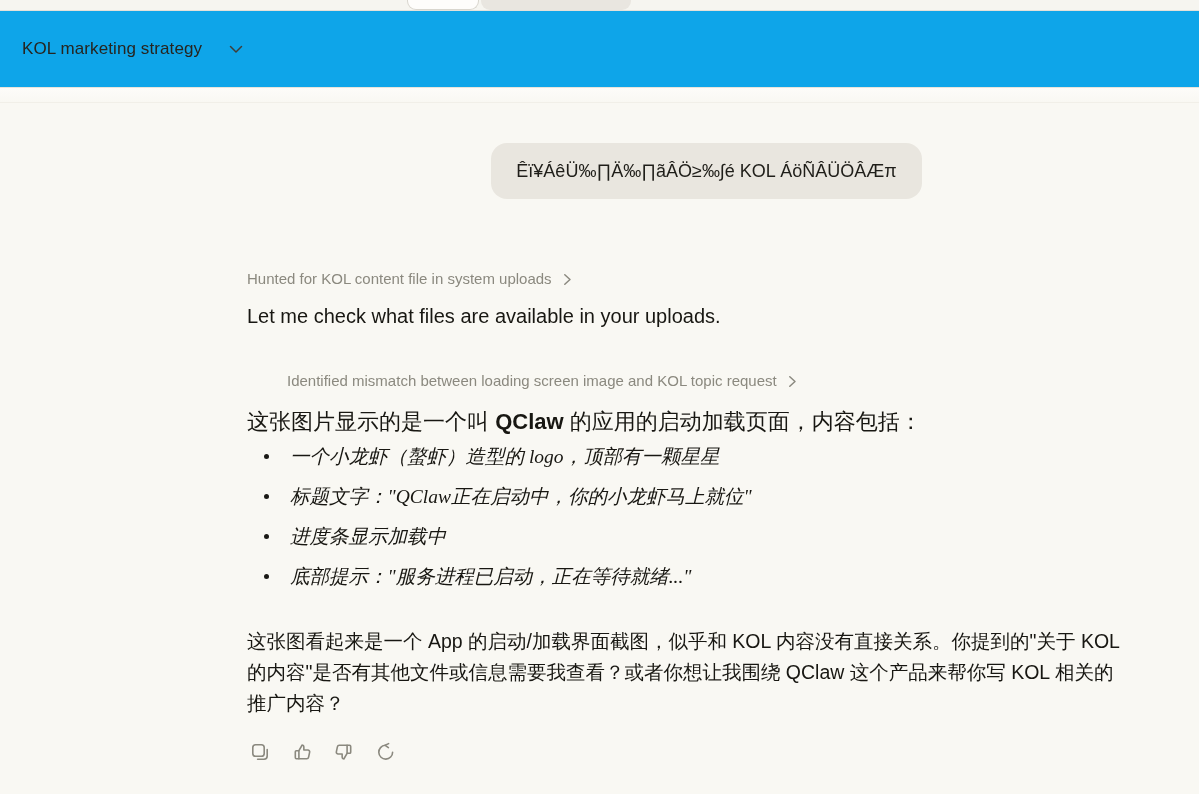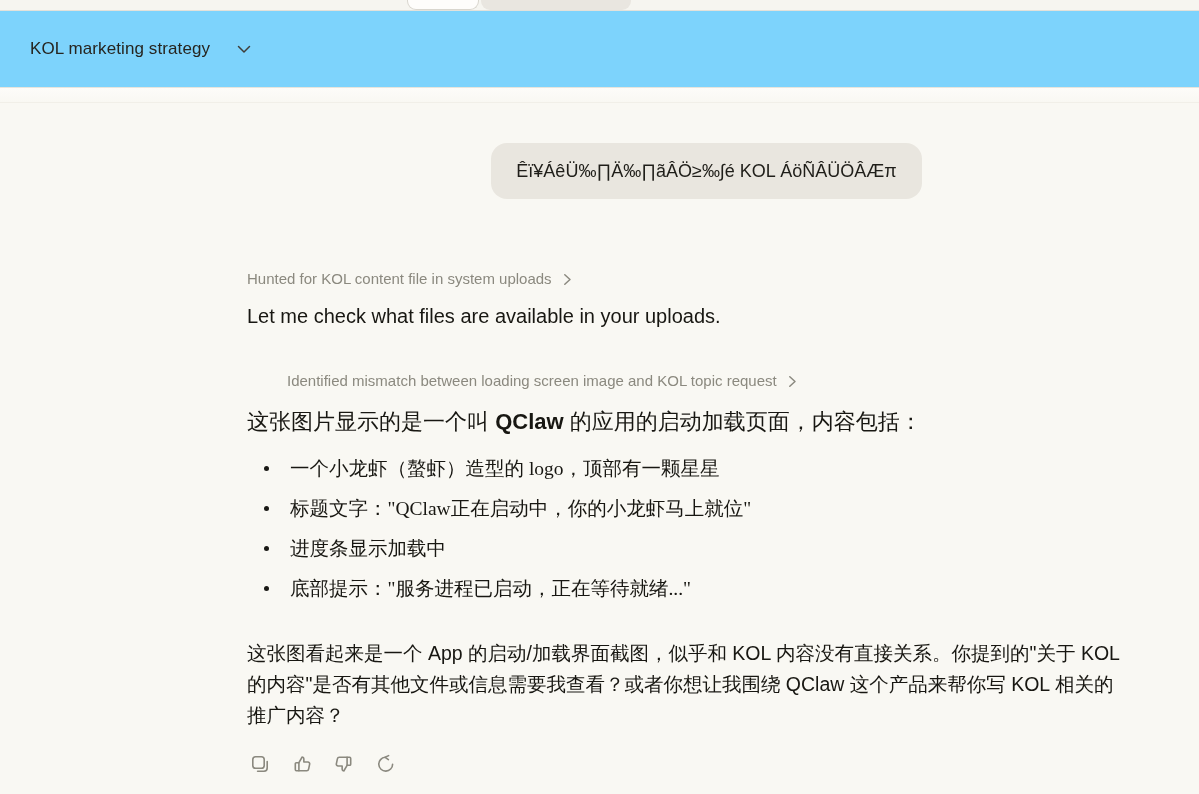--- a/index.html
+++ b/index.html
@@ -26,23 +26,23 @@
   .edge-pill-gray {
     position: absolute; left: 481px; top: 0; width: 150px; height: 10px;
     background: #e9e6e0;
     border-radius: 0 0 9px 9px;
   }
 
   
   .chat-header {
     height: 77px;
     display: flex; align-items: center;
-    padding-left: 30px;
+    padding-left: 22px;
     border-bottom: 1px solid #e7e5dd;
-    background: #7dd3fc;
+    background: #0ea5e9;
   }
   .title-button {
     display: flex; align-items: center; gap: 27px;
     background: none; border: none; cursor: pointer;
     font-family: "Liberation Sans", sans-serif;
   }
   .chat-title {
     font-size: 17px; font-weight: 500; color: #262520; letter-spacing: .1px;
   }
   .header-fade {
@@ -87,22 +87,23 @@
   }
 
   .cn-intro {
     margin-top: 18px;
     font-size: 22px; line-height: 30px;
   }
   .cn-intro b { font-weight: 700; }
 
   ul.points {
     list-style: none;
-    margin-top: 19px;
+    margin-top: 7px;
     padding-left: 43px;
+    font-style: italic;
   }
   ul.points li {
     position: relative;
     font-size: 19.5px; line-height: 25px;
     margin-bottom: 15px;
     font-family: "Liberation Serif", serif; color: #181712;
   }
   ul.points li::before {
     content: "";
     position: absolute; left: -26px; top: 10px;

